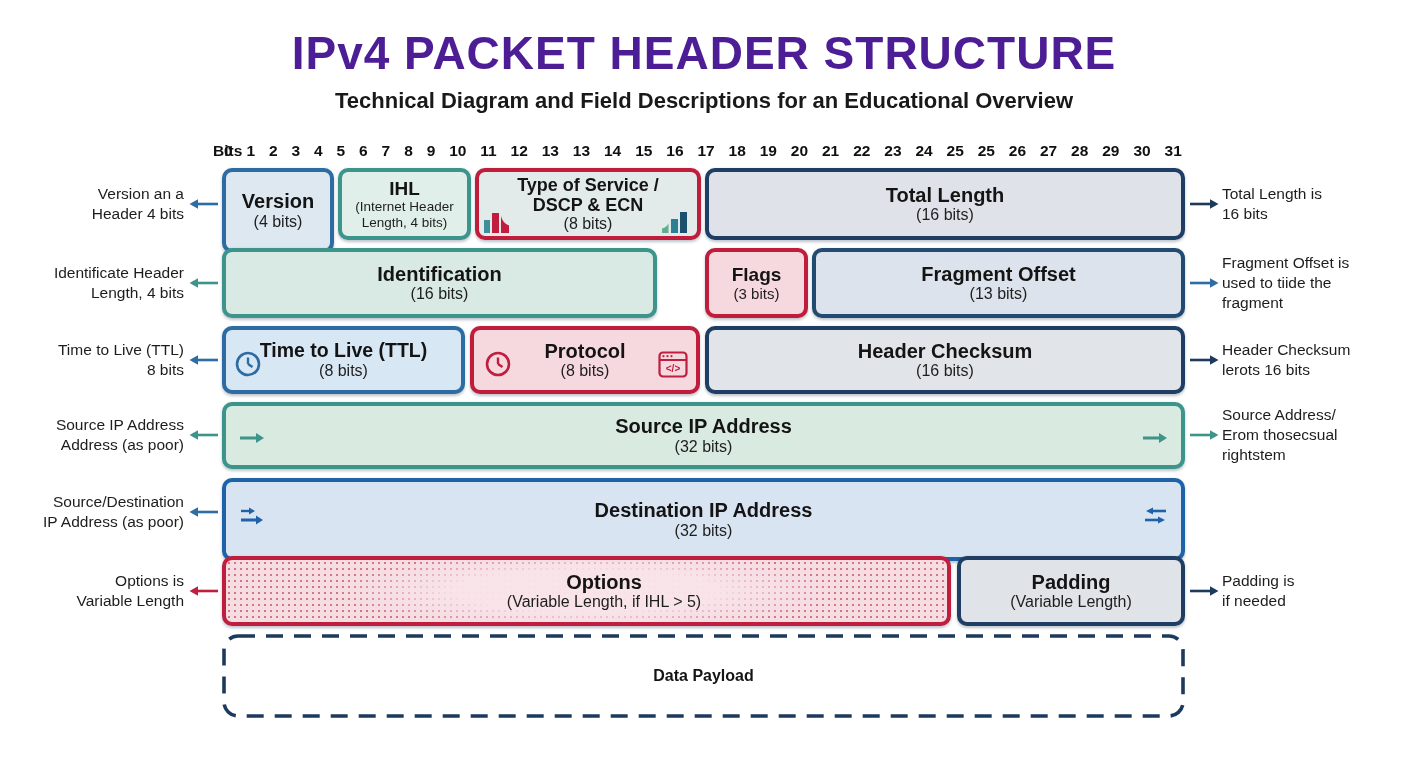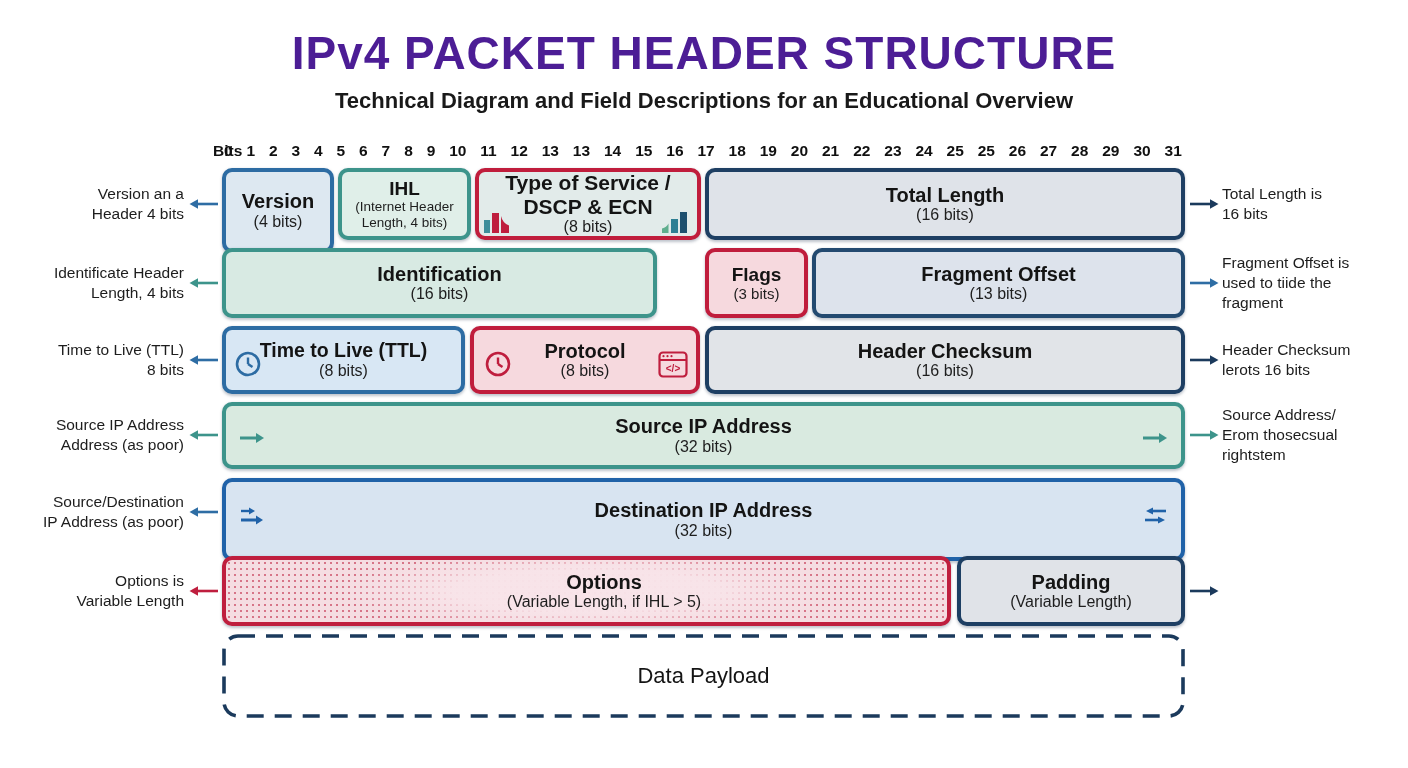--- a/index.html
+++ b/index.html
@@ -44,21 +44,21 @@
     background-size:6px 6px;
     padding-left:35px;
   }
   .options-box::after {
     content:""; position:absolute; inset:0; border-radius:6px; z-index:1;
     background:radial-gradient(ellipse 330px 52px at 50% 50%, rgba(248,228,233,0.97) 40%, rgba(248,228,233,0) 75%);
   }
   .payload-text {
     position:absolute; left:0; right:0; top:0; bottom:0;
     display:flex; align-items:center; justify-content:center;
-    font-weight:400; font-size:22px; color:#141414;
+    font-weight:700; font-size:16px; color:#141414;
   }
 </style>
 </head>
 <body>
 
 <div class="canvas">
 
   <h1 class="title">IPv4 PACKET HEADER STRUCTURE</h1>
   <div class="subtitle">Technical Diagram and Field Descriptions for an Educational Overview</div>
 
@@ -113,21 +113,21 @@
     <svg class="boxicon" style="left:5px;bottom:3px" width="30" height="24" viewBox="0 0 30 24">
       <rect x="0" y="11" width="6" height="13" fill="#3f8e9b"></rect>
       <rect x="8" y="4" width="7" height="20" fill="#bf1e3e"></rect>
       <path d="M17 24 V7 Q18.5 14 25 16.5 V24 Z" fill="#bf1e3e"></path>
     </svg>
     <svg class="boxicon" style="right:5px;bottom:3px" width="30" height="24" viewBox="0 0 30 24">
       <path d="M0 24 V19.5 Q4.5 18.5 6.5 14.5 V24 Z" fill="#5fae8e"></path>
       <rect x="9" y="10" width="7" height="14" fill="#2e7f93"></rect>
       <rect x="18" y="3" width="7" height="21" fill="#1d4f6e"></rect>
     </svg>
-    <div class="t" style="font-size:21px">Type of Service /
+    <div class="t" style="font-size:18px">Type of Service /
 DSCP &amp; ECN</div>
     <div class="s">(8 bits)</div>
   </div>
   <div class="box" style="left:705px;top:168px;width:480px;height:72px;border-color:#1e3f63;background:#dfe3e9">
     <div class="t">Total Length</div>
     <div class="s">(16 bits)</div>
   </div>
 
   <div class="box" style="left:222px;top:248px;width:435px;height:70px;border-color:#3d948b;background:#d8eae3">
     <div class="t">Identification</div>
@@ -284,18 +284,20 @@
     </svg>
 
   <div class="side-label right" style="top:405px">Source Address/
 Erom thosecsual
 rightstem</div>
   <svg class="arrow" style="left:1188px;top:428px;color:#3d948b" viewBox="0 0 32 14">
     <line x1="2" y1="7" x2="23" y2="7" stroke="currentColor" stroke-width="2.6"></line>
       <polygon points="22,2.2 30.5,7 22,11.8" fill="currentColor"></polygon>
     </svg>
 
+  <div class="side-label right" style="top:571px">Padding is
+if needed</div>
   <svg class="arrow" style="left:1188px;top:584px;color:#1b3a5c" viewBox="0 0 32 14">
     <line x1="2" y1="7" x2="23" y2="7" stroke="currentColor" stroke-width="2.6"></line>
       <polygon points="22,2.2 30.5,7 22,11.8" fill="currentColor"></polygon>
     </svg>
 
 </div>
 
 </body></html>

